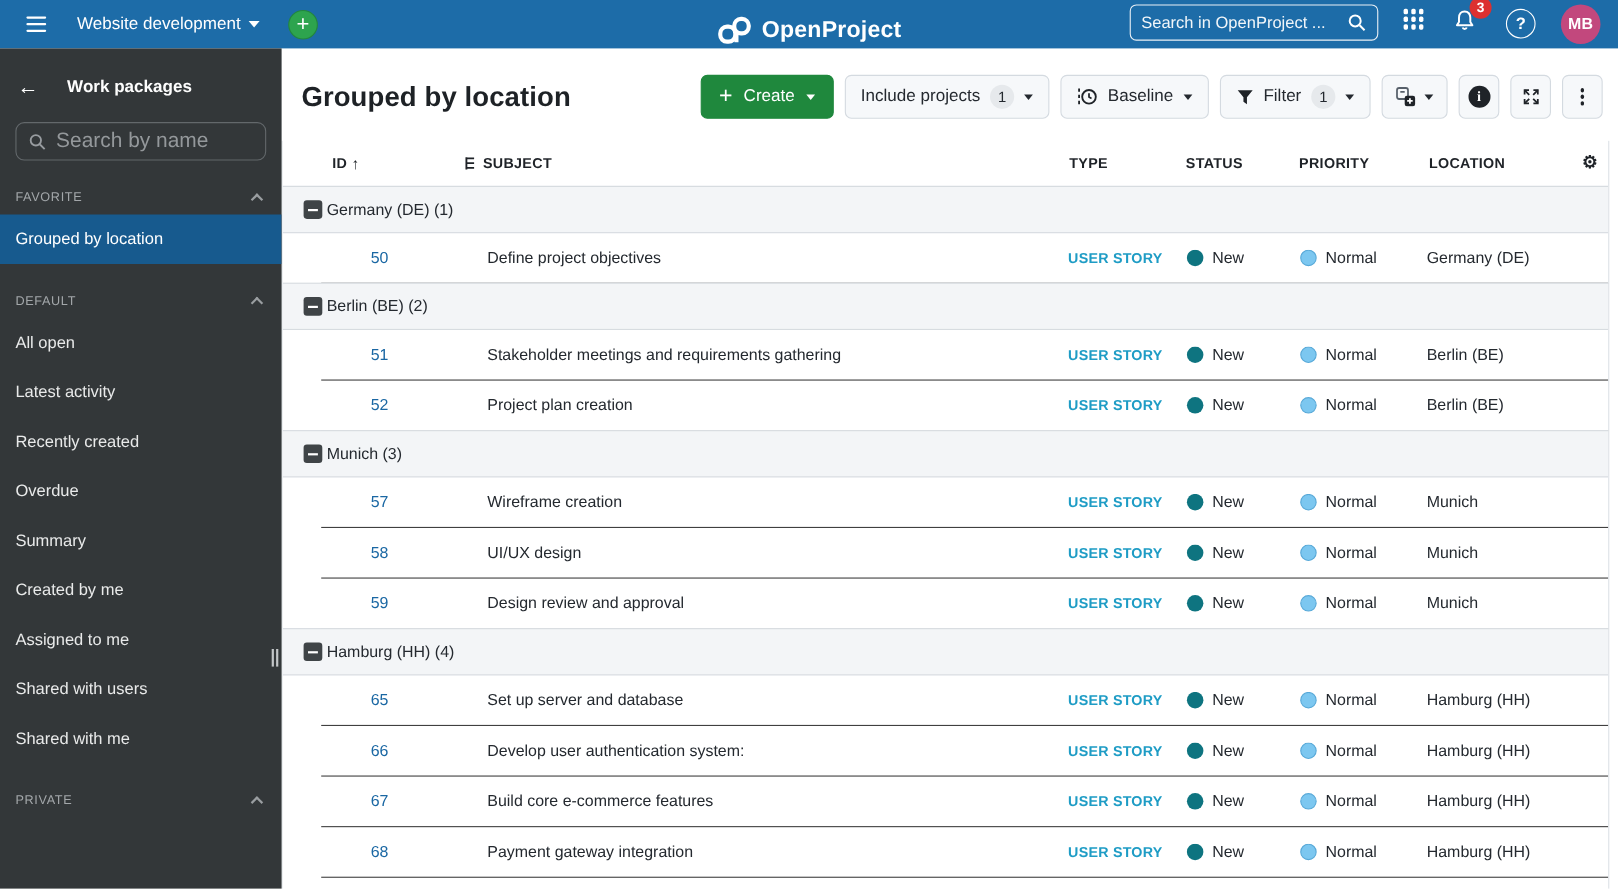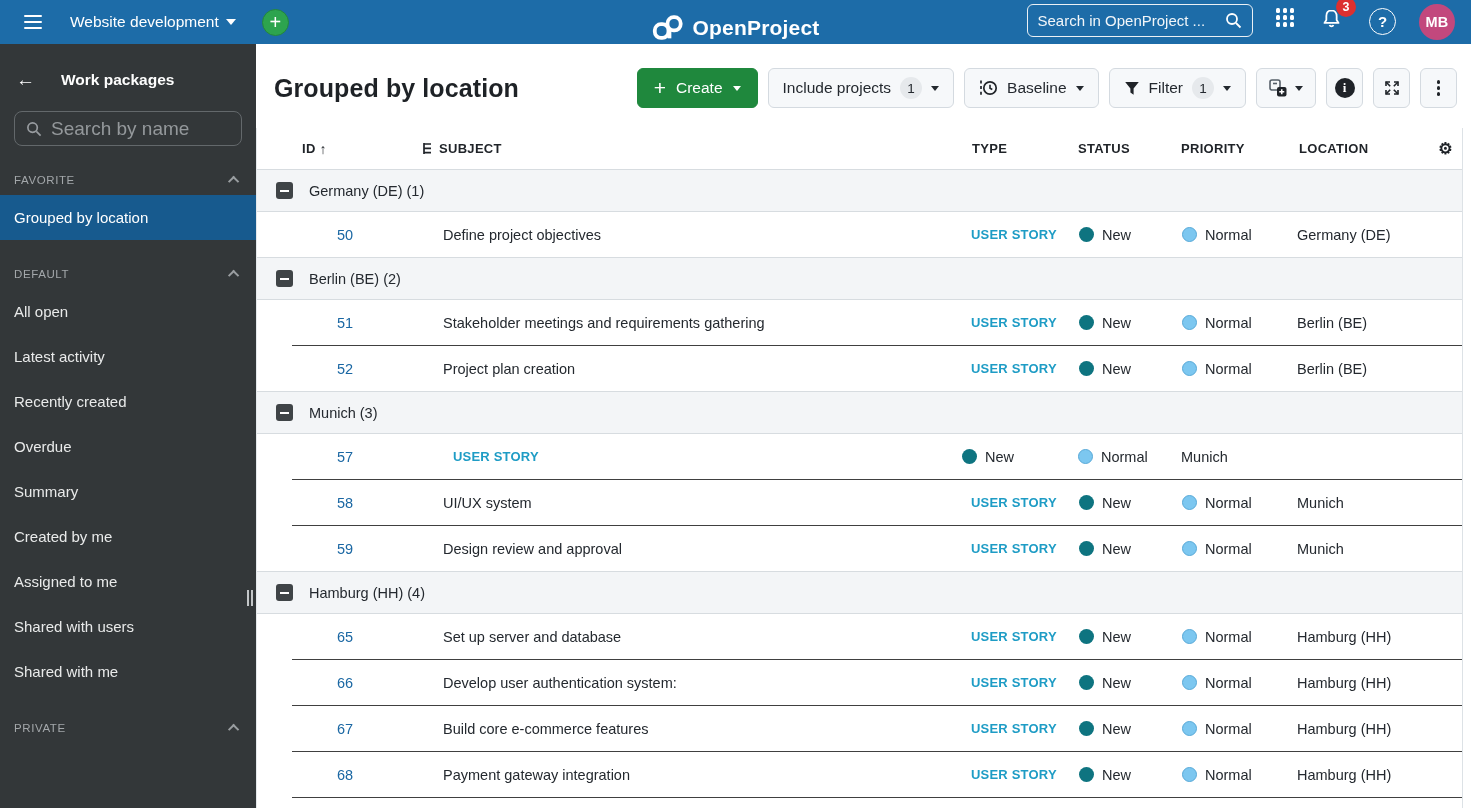--- a/index.html
+++ b/index.html
@@ -74,21 +74,21 @@
   .th-type { padding-left:18px; }
   .th-status { padding-left:7px; }
   .th-priority { padding-left:6px; }
   .th-location { padding-left:8px; }
   .th-settings { justify-content:center; padding:0; }
   .gear-glyph { font-size:16px; color:#1F2328; line-height:1; cursor:pointer; }
 
   .group-row { height:43px; background:#F3F5F7; border-top:1px solid #D7DCE0; border-bottom:1px solid #D7DCE0; display:flex; align-items:center; padding-left:19px; margin-top:-1px; cursor:pointer; }
   .group-toggle { width:17px; height:17px; border-radius:3px; background:#3F4447; display:inline-flex; align-items:center; justify-content:center; cursor:pointer; flex:none; }
   .group-toggle .minus { width:9px; height:2px; background:#fff; display:block; }
-  .group-label { margin-left:16px; font-size:14.5px; color:#24292F; }
+  .group-label { margin-left:4px; font-size:14.5px; color:#24292F; }
 
   .trow { height:46px; border-bottom:1px solid #404040; font-size:14.5px; color:#24292F; cursor:pointer;margin-left:35px; }
   .cell { display:flex; align-items:center; gap:8px; min-width:0; white-space:nowrap; overflow:hidden; }
   .cell-id { padding-left:45px; }
   .id-link { color:#1A67A3; text-decoration:none; }
   .cell-subject { padding-left:7px; }
   .cell-type { padding-left:17px; color:#1E9CC5; font-weight:700; font-size:13px; letter-spacing:.2px; }
   .cell-status { padding-left:8px; }
   .cell-priority { padding-left:7px; }
   .cell-location { padding-left:6px; }
@@ -362,37 +362,38 @@
             <div class="group-row">
               <span class="group-toggle">
                 <span class="minus"></span>
               </span>
               <span class="group-label">Munich (3)</span>
             </div>
             <div class="grid-row trow">
               <div class="cell cell-id">
                 <a class="id-link" href="#">57</a>
               </div>
+              <div class="cell cell-subject">Wireframe creation</div>
               <div class="cell cell-type">USER STORY</div>
               <div class="cell cell-status">
                 <span class="dot status-dot"></span>
                 <span>New</span>
               </div>
               <div class="cell cell-priority">
                 <span class="dot priority-dot"></span>
                 <span>Normal</span>
               </div>
               <div class="cell cell-location">Munich</div>
               <div class="cell"></div>
             </div>
             <div class="grid-row trow">
               <div class="cell cell-id">
                 <a class="id-link" href="#">58</a>
               </div>
-              <div class="cell cell-subject">UI/UX system</div>
+              <div class="cell cell-subject">UI/UX design</div>
               <div class="cell cell-type">USER STORY</div>
               <div class="cell cell-status">
                 <span class="dot status-dot"></span>
                 <span>New</span>
               </div>
               <div class="cell cell-priority">
                 <span class="dot priority-dot"></span>
                 <span>Normal</span>
               </div>
               <div class="cell cell-location">Munich</div>

